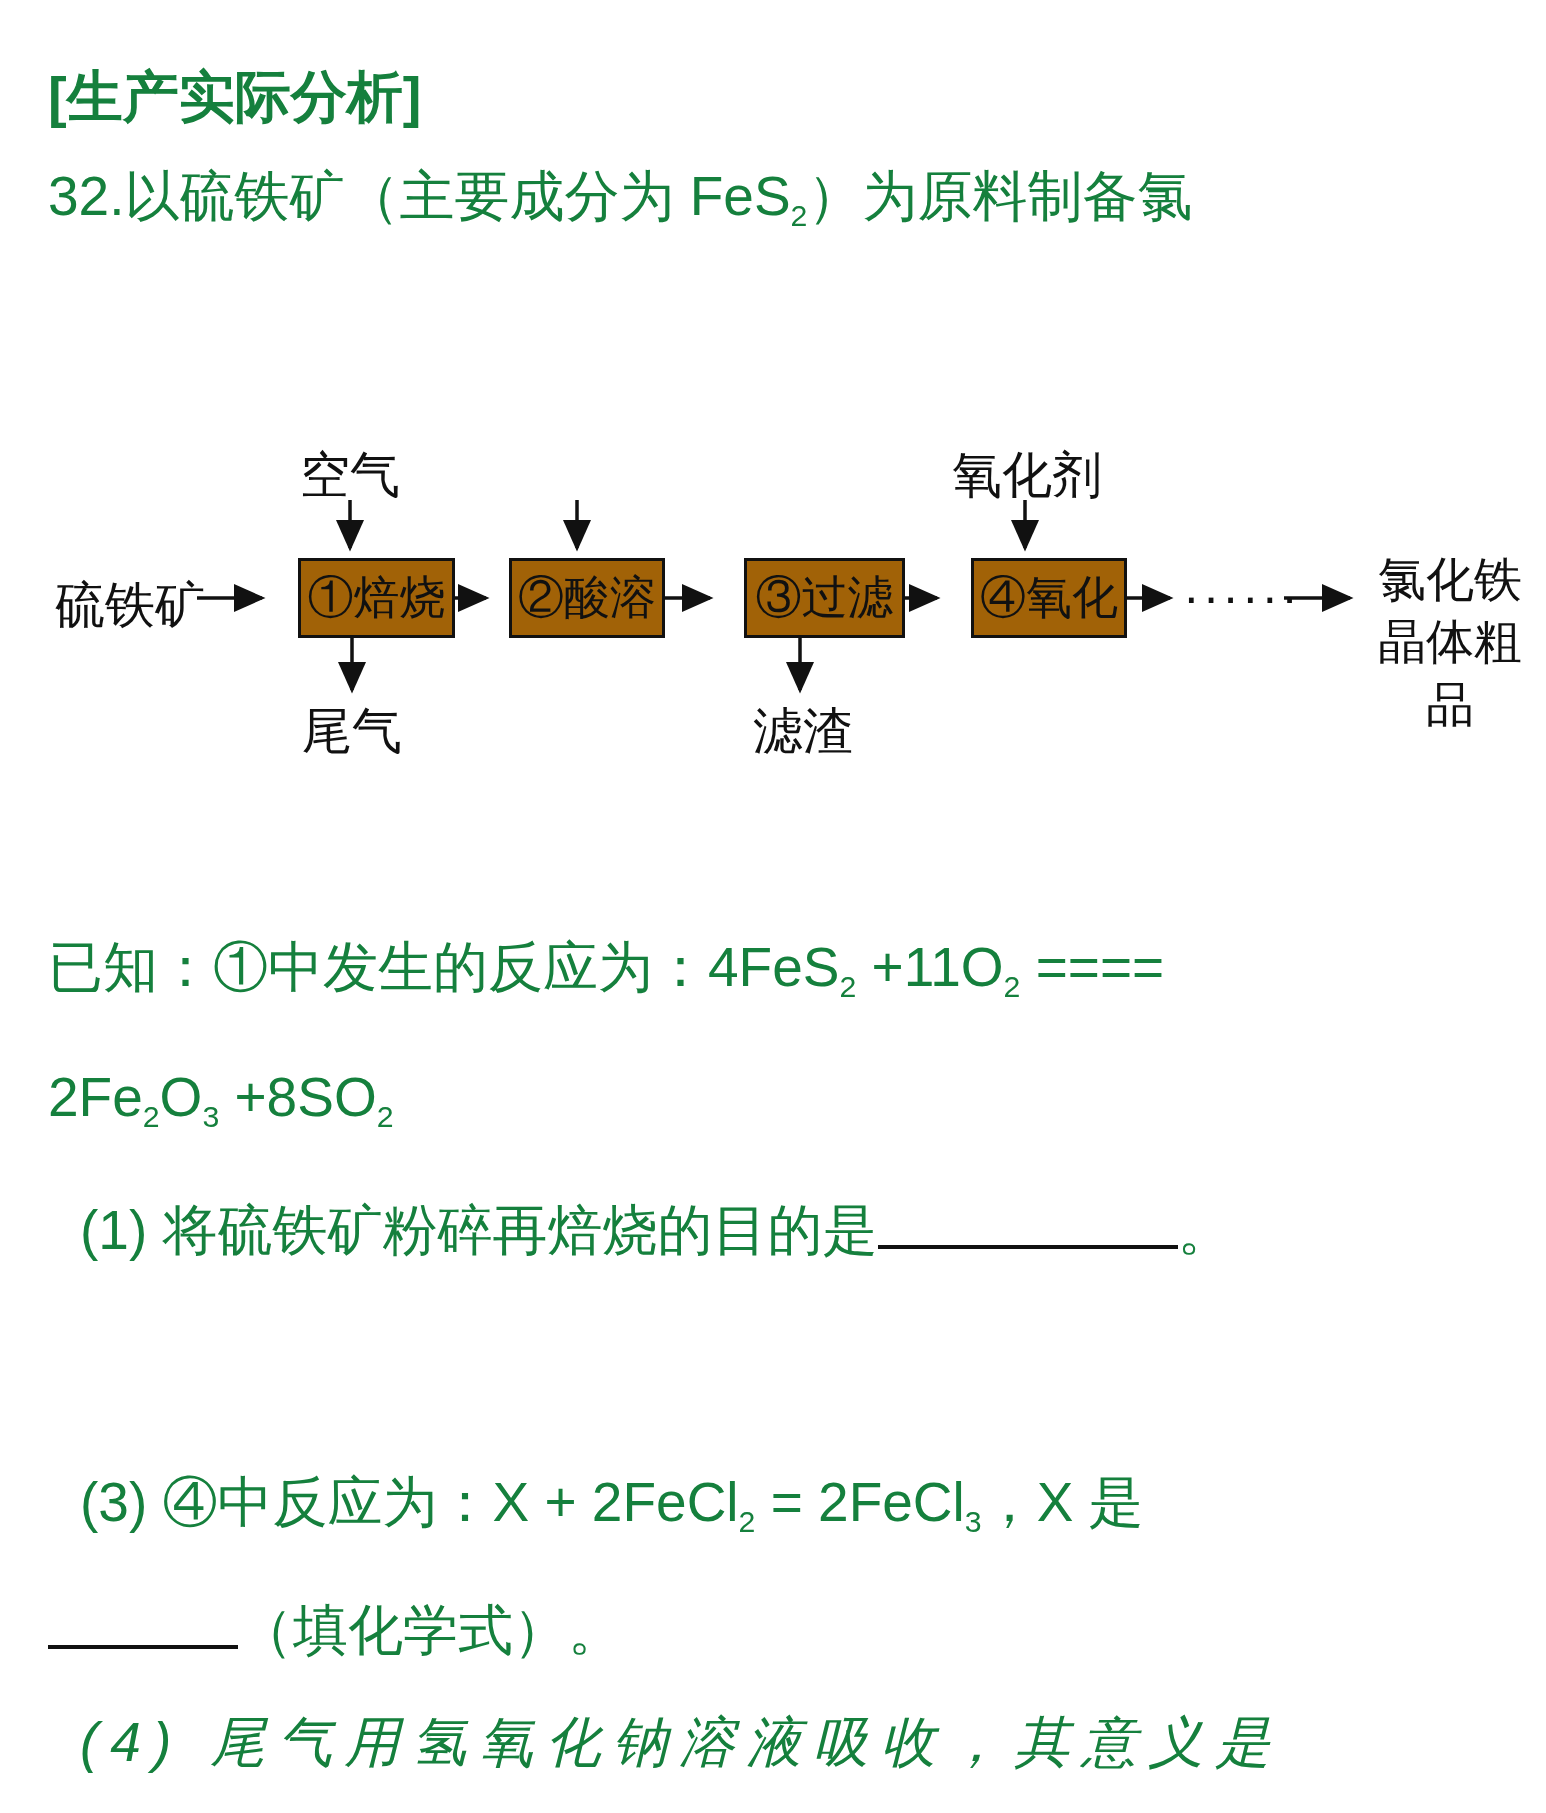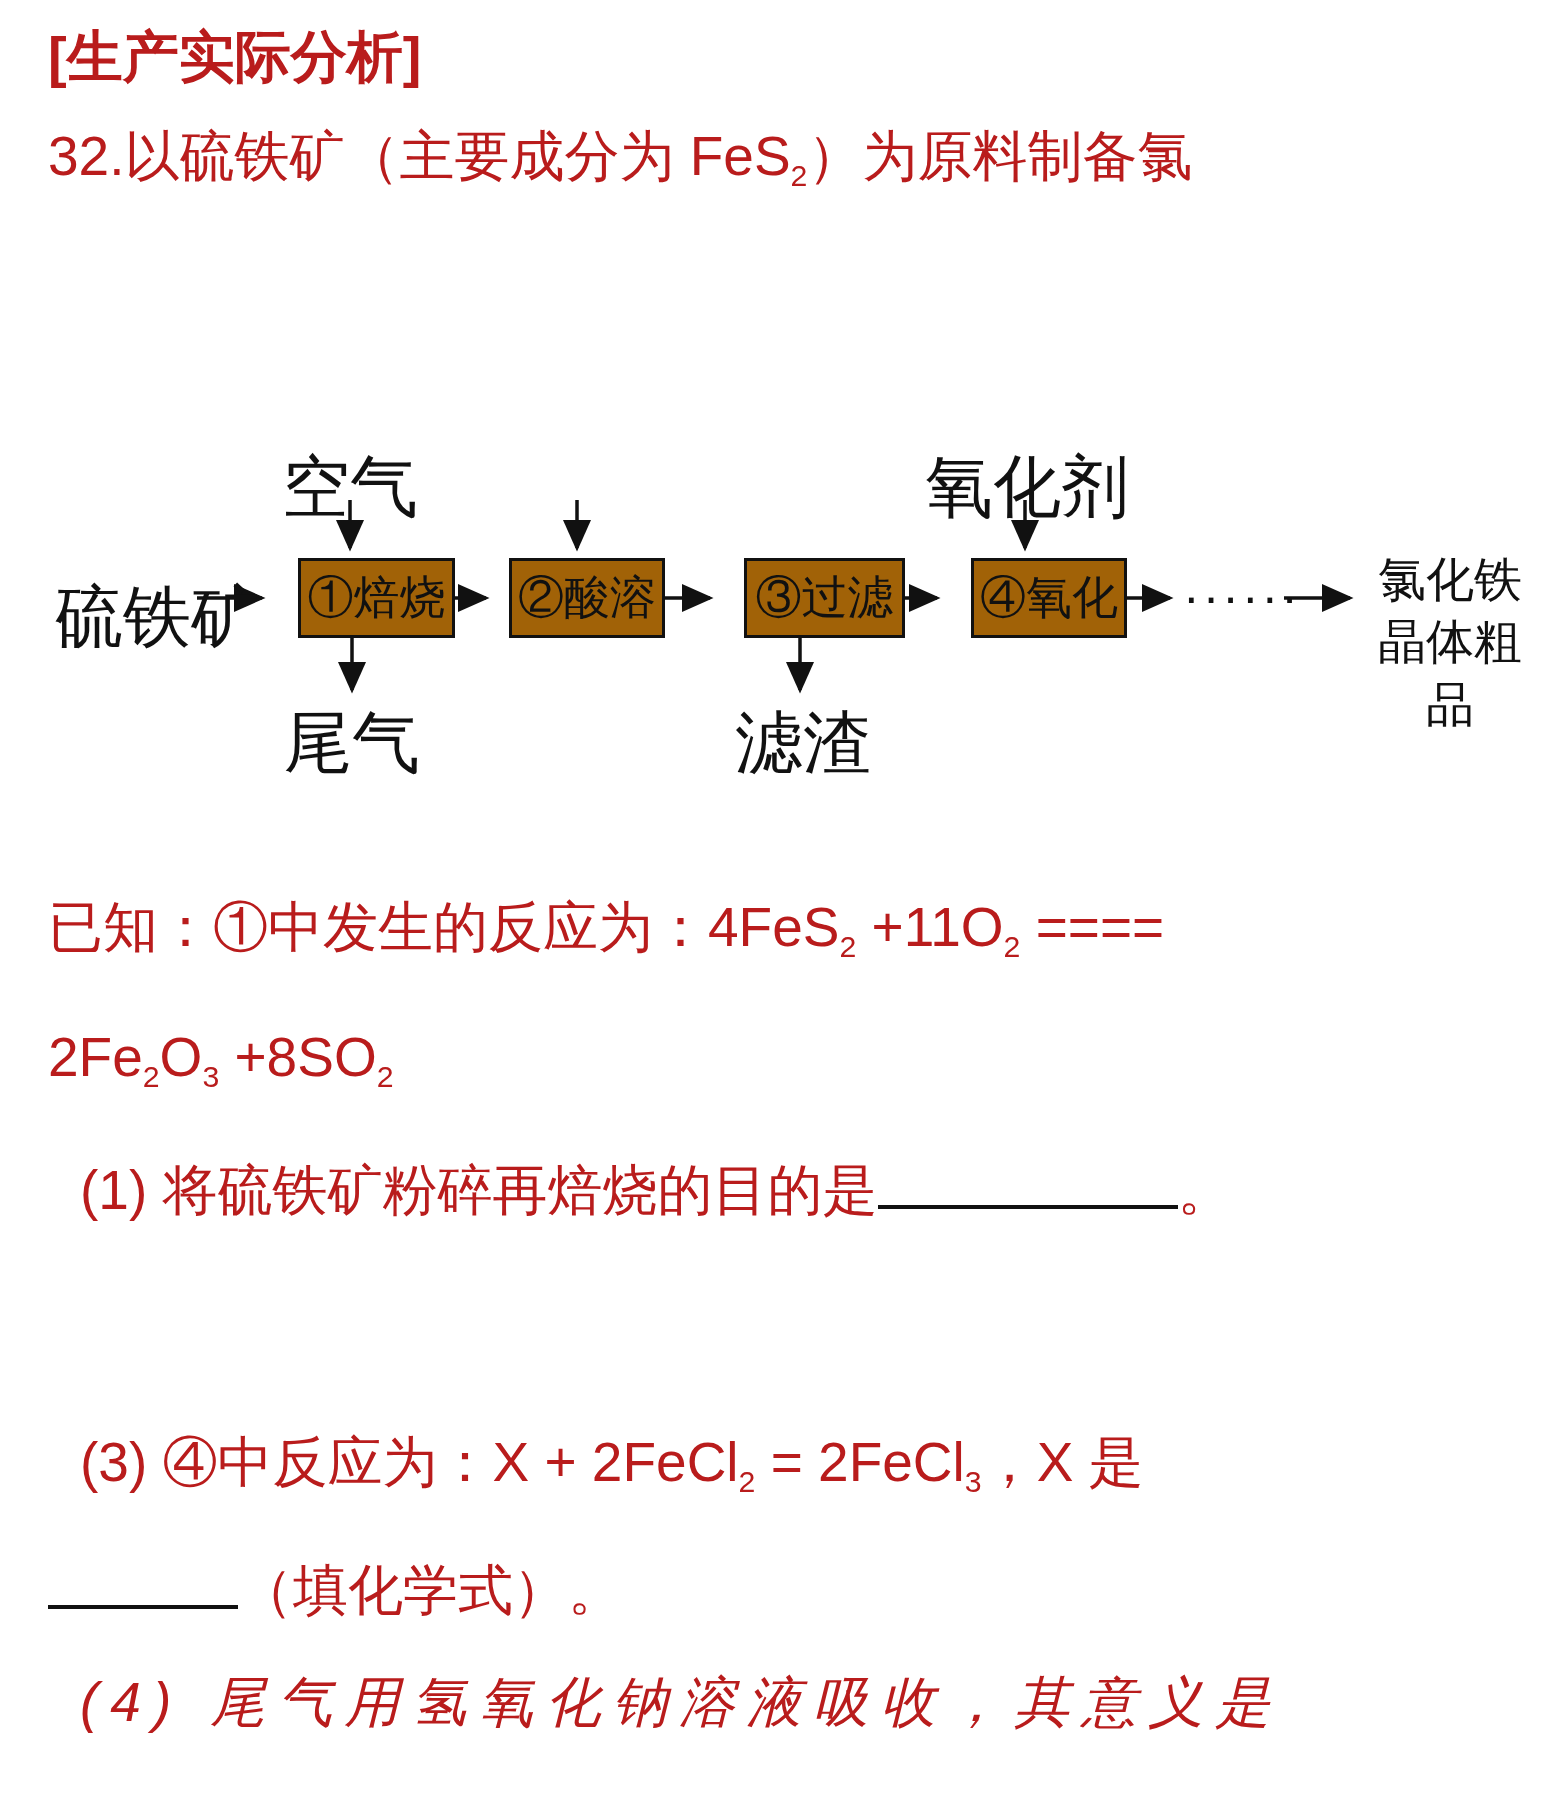--- a/index.html
+++ b/index.html
@@ -4,33 +4,33 @@
 <style>
   html,body{margin:0;padding:0;background:#ffffff;}
   .page{
     position:relative;
     width:1546px;height:1813px;
     background:#ffffff;
     color:#111111;
     font-family:"Liberation Sans", sans-serif;
     overflow:hidden;
   }
-  .tline{position:absolute;left:48px;font-size:55px;line-height:1.25;white-space:nowrap;color:#b91c1c;}
+  .tline{position:absolute;left:48px;font-size:55px;line-height:1.25;white-space:nowrap;color:#15803d;margin-top:40px;}
   .indent{left:80px;}
   .title{font-weight:bold;font-size:56px;}
   .sub{font-size:0.55em;vertical-align:-0.35em;letter-spacing:0;}
   .blank{display:inline-block;height:0.95em;border-bottom:4px solid #111;vertical-align:baseline;}
   .blank.w300{width:300px;}
   .blank.w190{width:190px;}
   .spread{letter-spacing:12px;font-style:italic;}
 
   
   .diagram{position:absolute;left:0;top:440px;width:1546px;height:335px;}
   .diagram svg{position:absolute;left:0;top:0;width:1546px;height:335px;}
-  .dlabel{position:absolute;font-size:68px;white-space:nowrap;color:#111;
+  .dlabel{position:absolute;font-size:50px;white-space:nowrap;color:#111;
           font-family:Liberation Sans, sans-serif;}
   .centered{transform:translateX(-50%);}
   .stepbox{
     position:absolute;top:118px;height:74px;
     border:3px solid #111;background:#a16207;
     display:flex;align-items:center;justify-content:center;
     font-size:46px;white-space:nowrap;
     font-family:"Liberation Serif", serif;
     margin-left:21px;
   }

